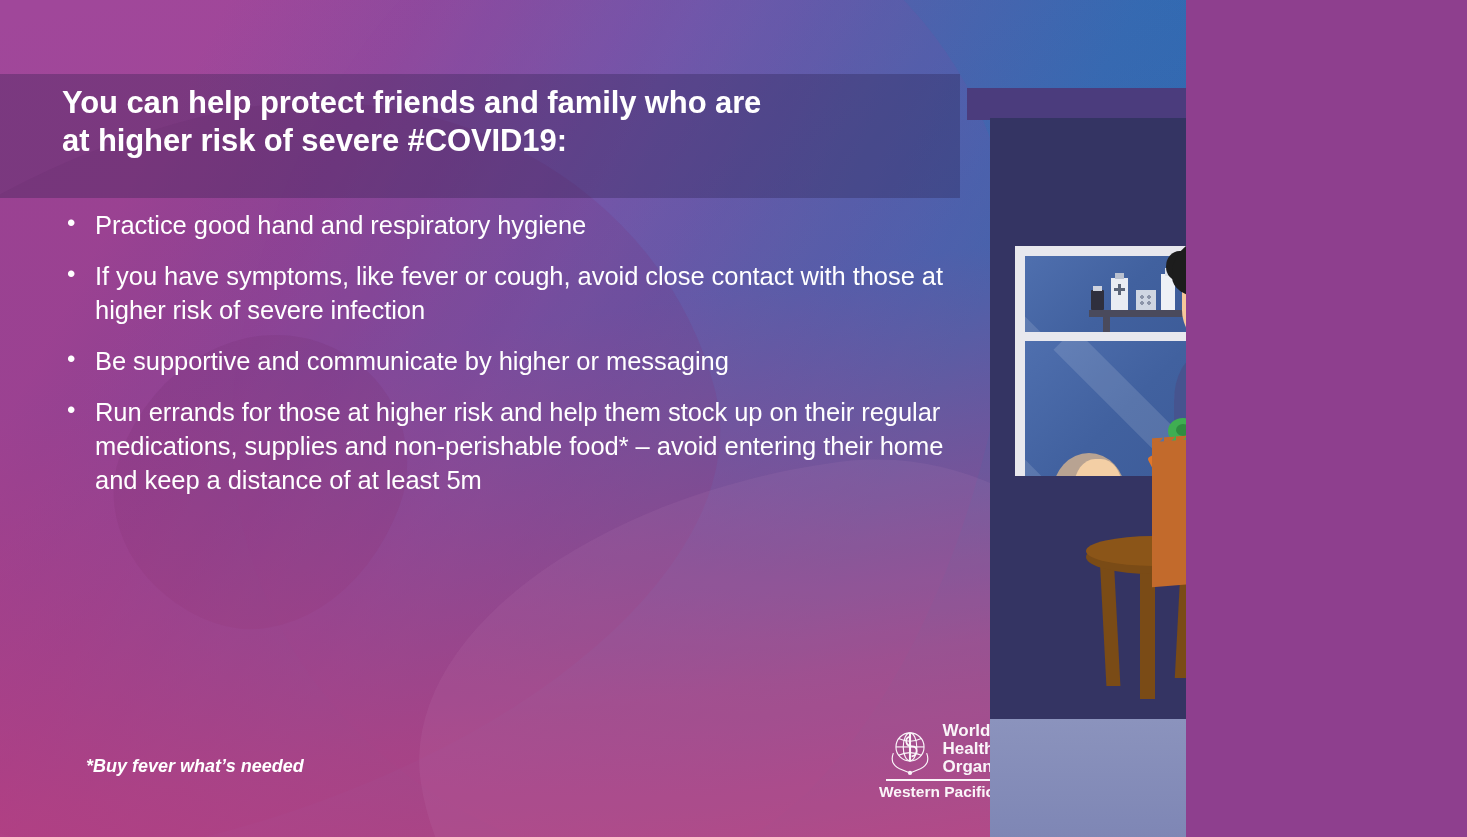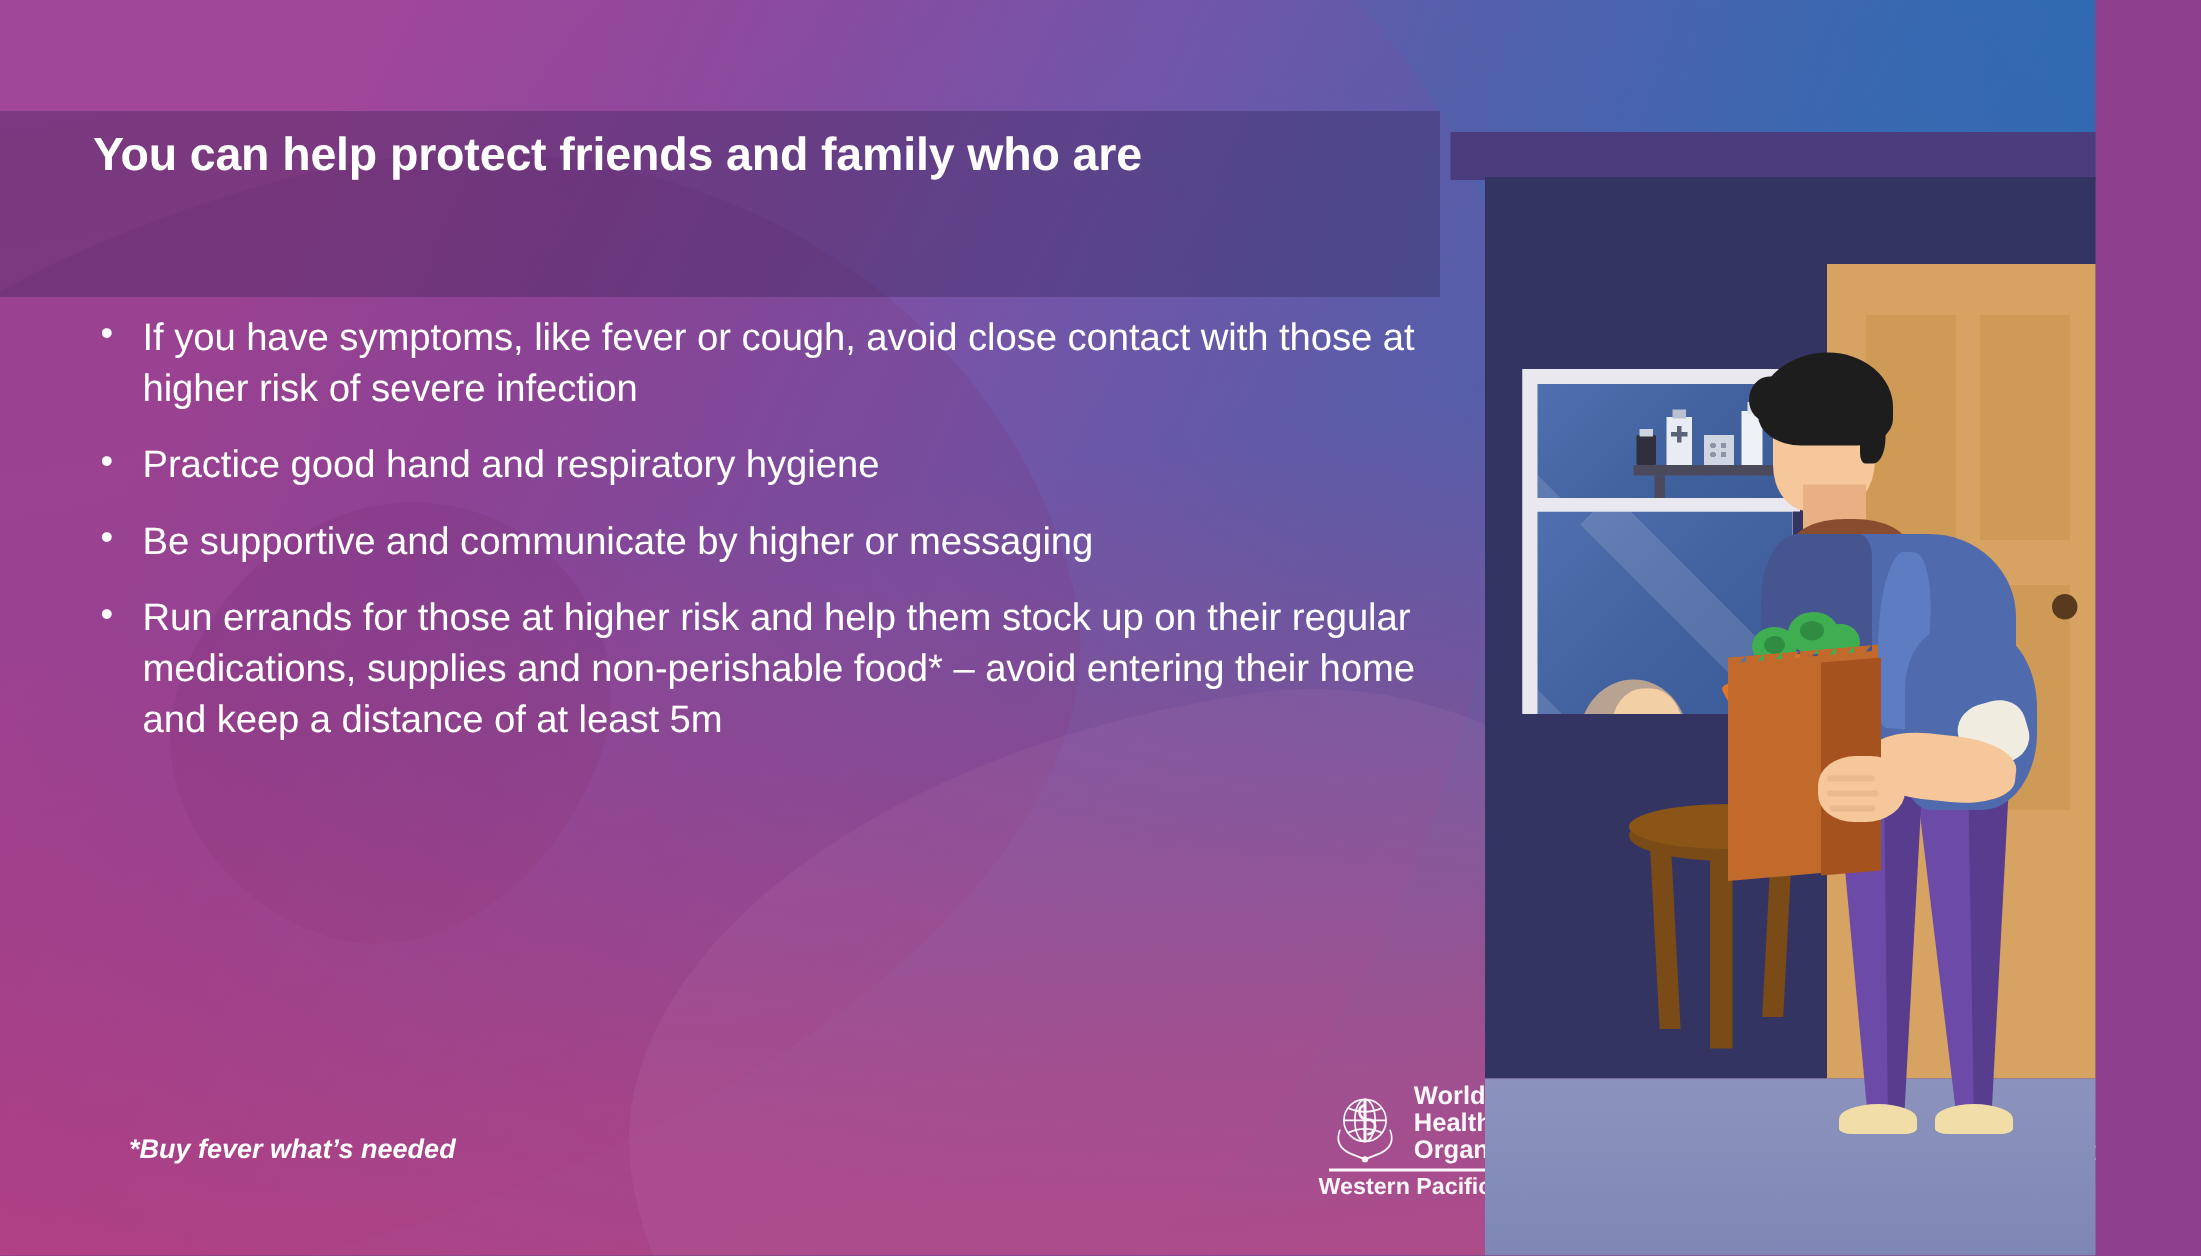--- a/index.html
+++ b/index.html
@@ -5,21 +5,21 @@
 <style>
   * { margin:0; padding:0; box-sizing:border-box; }
   html,body { width:1467px; height:837px; overflow:hidden; }
   body {
     font-family:"Liberation Sans", sans-serif;
     background:#8e3f8e;
     position:relative;
   }
   #slide {
     position:absolute; left:0; top:0;
-    width:1397px; height:837px;
+    width:1186px; height:837px;
     overflow:hidden;
   }
 
   
   .bg-base {
     position:absolute; inset:0;
     background:
       linear-gradient(118deg,
         #a0479a 0%,
         #a0479a 14%,
@@ -511,25 +511,26 @@
   <div class="bg-base"></div>
   <div class="bg-blob-c"></div>
   <div class="bg-blob-a"></div>
   <div class="bg-blob-b"></div>
   <div class="bg-base2"></div>
   <div class="bg-blob-d"></div>
 
   <div class="heading-band"></div>
   <div class="heading-text">
     <div>You can help protect friends and family who are</div>
+    <div>at higher risk of severe #COVID19:</div>
   </div>
 
   <ul class="bullets">
+    <li>Practice good hand and respiratory hygiene</li>
     <li>If you have symptoms, like fever or cough, avoid close contact with those at higher risk of severe infection</li>
-    <li>Practice good hand and respiratory hygiene</li>
     <li>Be supportive and communicate by higher or messaging</li>
     <li>Run errands for those at higher risk and help them stock up on their regular medications, supplies and non-perishable food* – avoid entering their home and keep a distance of at least 5m</li>
   </ul>
 
   <div class="footnote">*Buy fever what’s needed</div>
 
   <div class="who-logo">
     <div class="who-row">
       <svg class="who-emblem" viewBox="0 0 100 100">
         <g fill="none" stroke="#ffffff" stroke-width="2.2">

